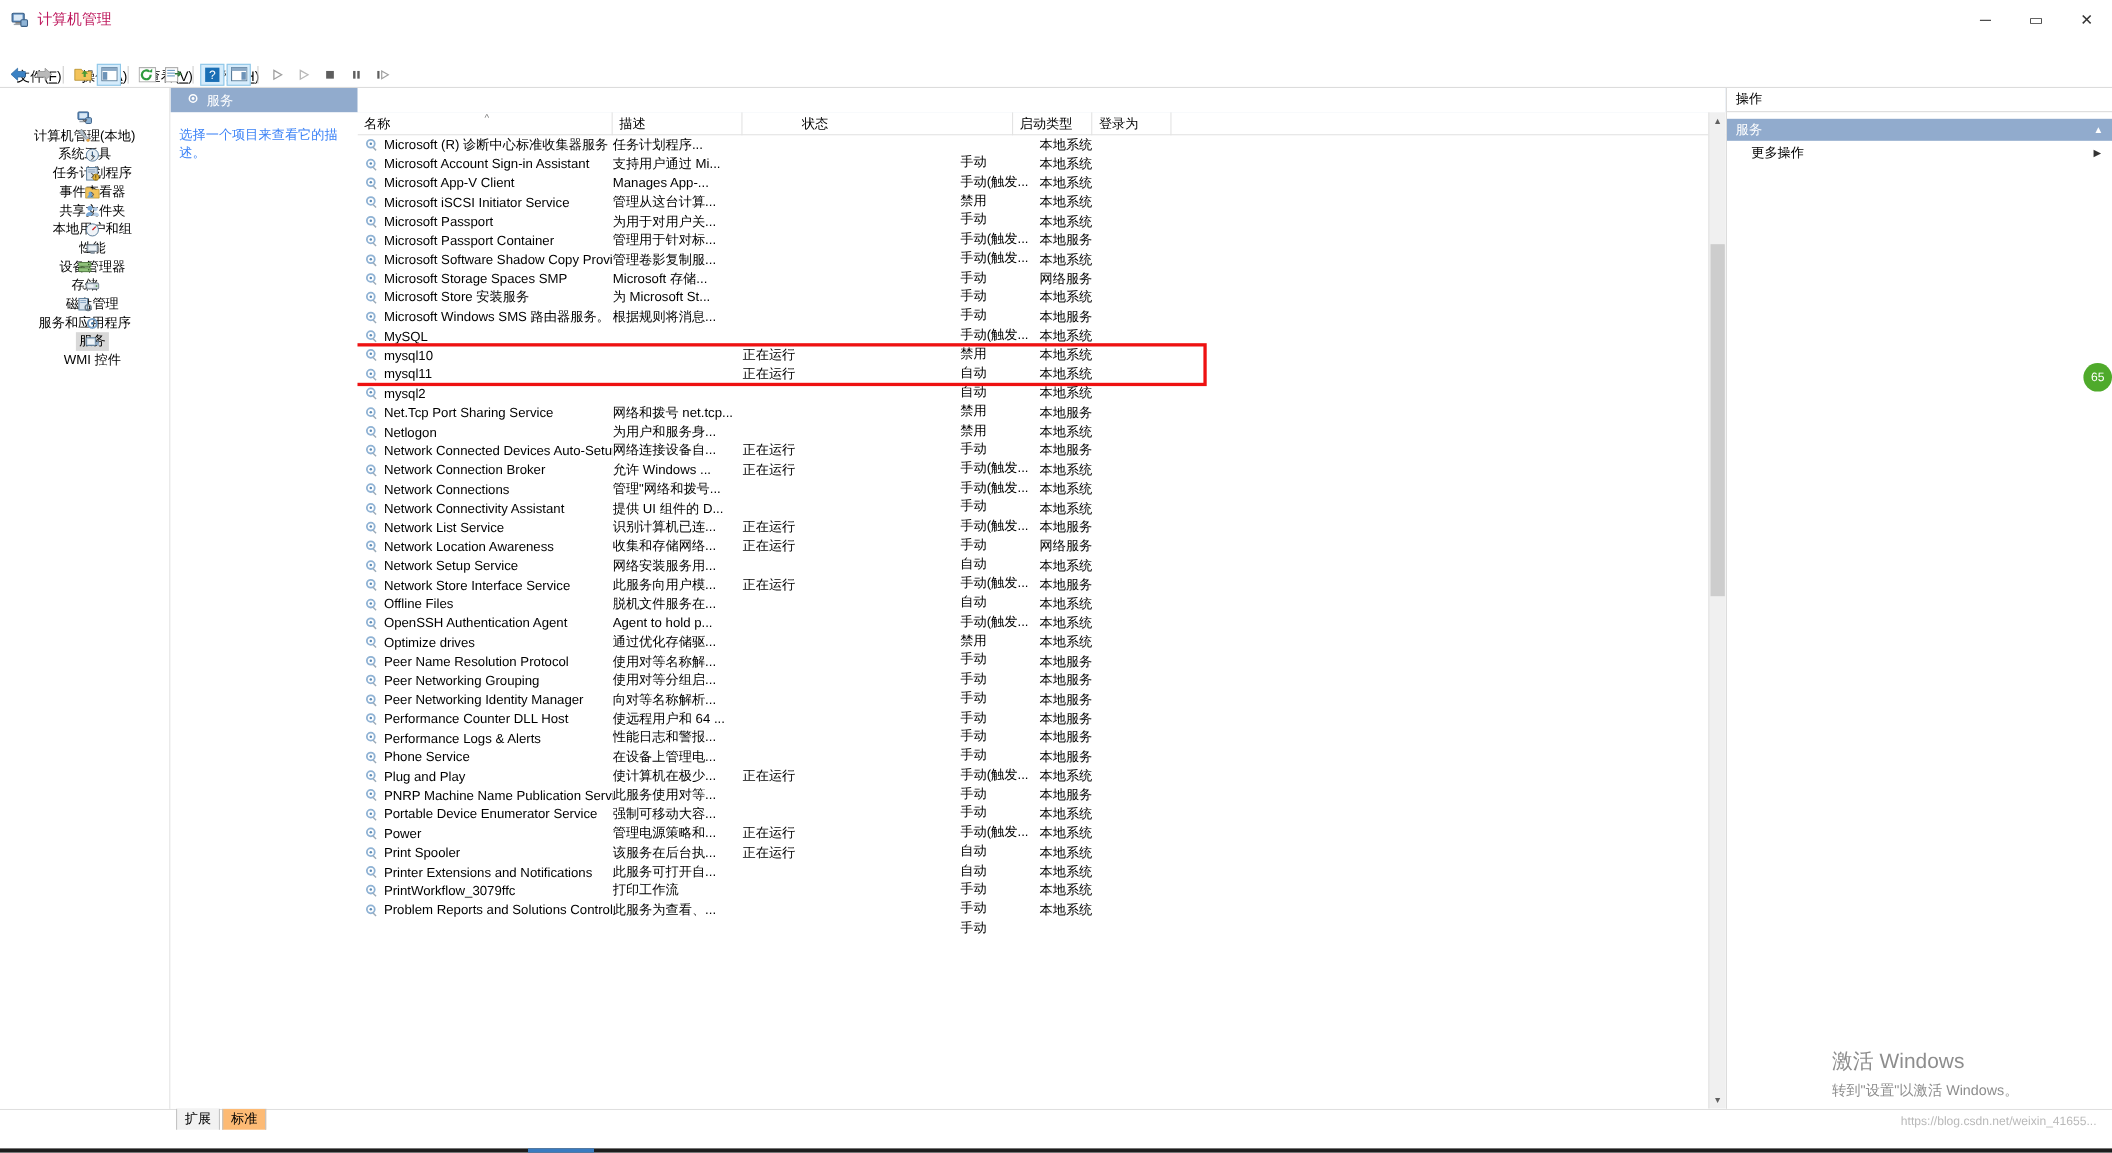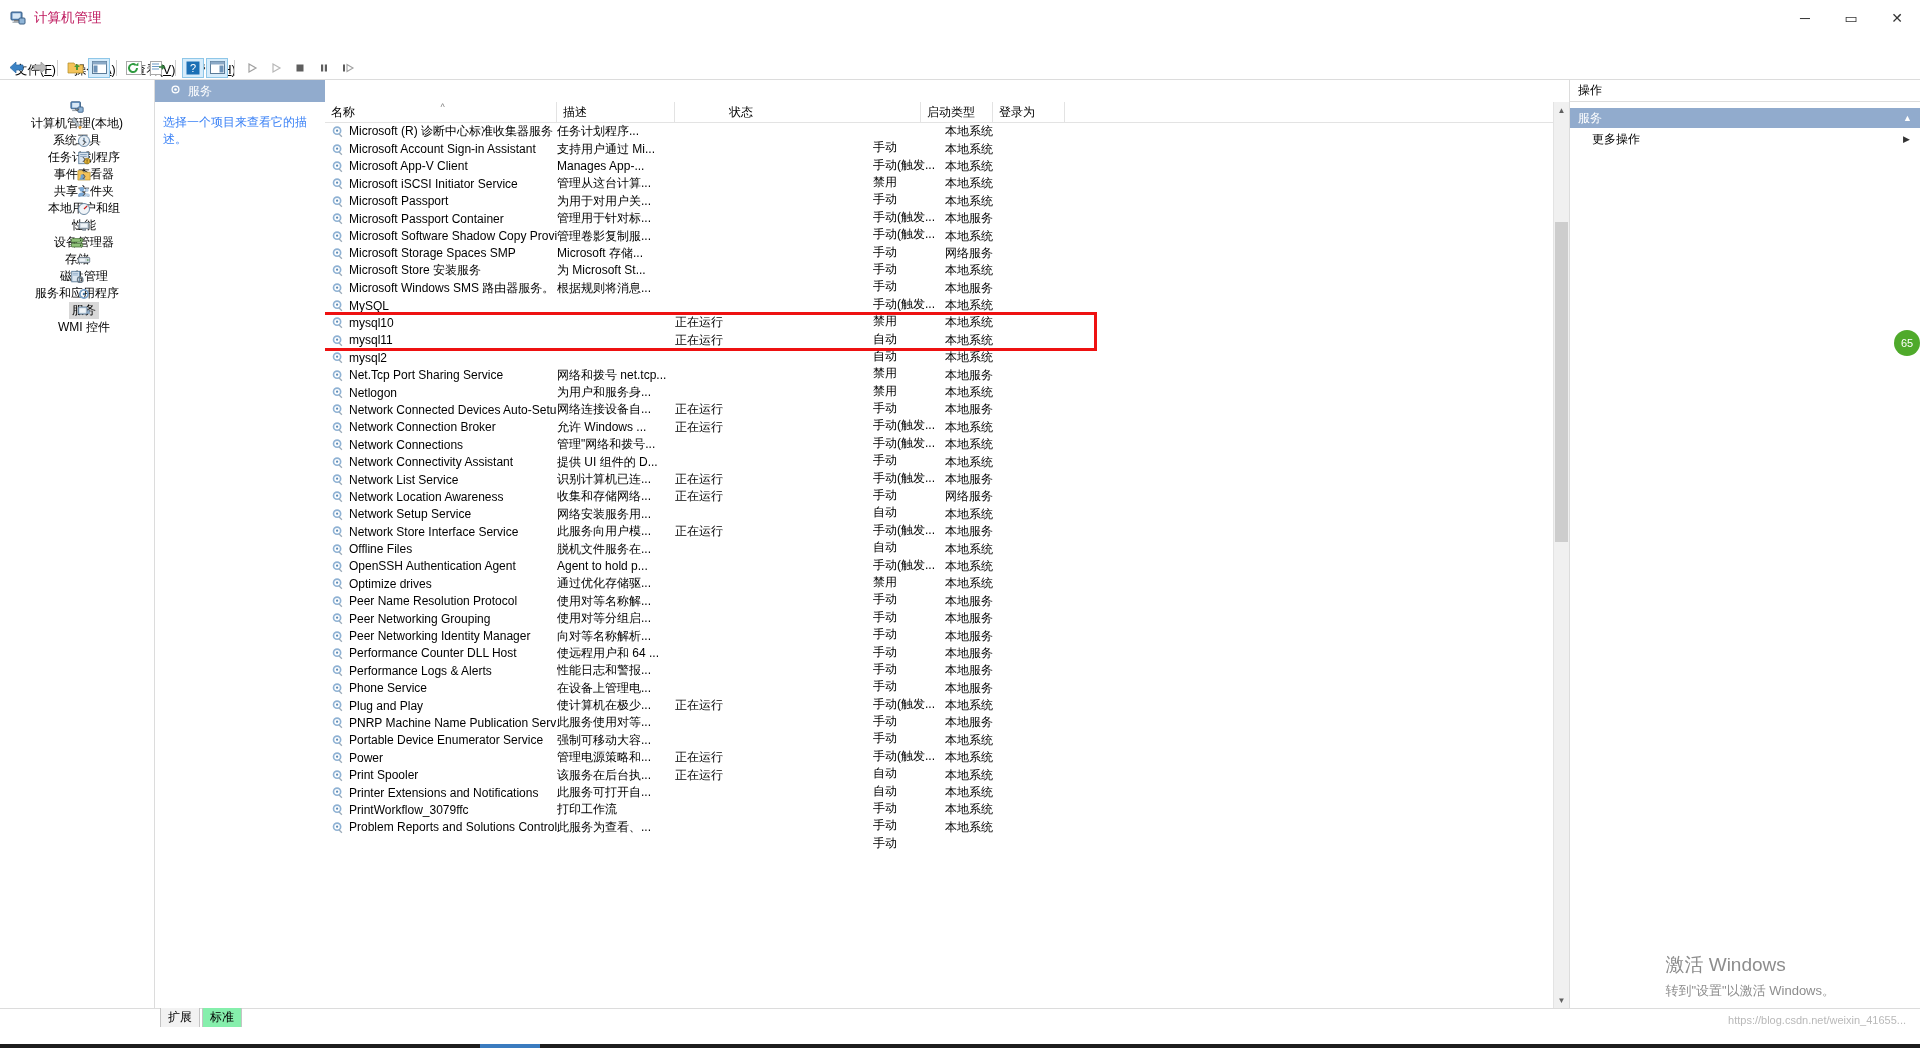--- a/index.html
+++ b/index.html
@@ -90,21 +90,21 @@
   
   .rhead { height:22px; background:#fff; display:flex; align-items:center; padding-left:8px; font-size:12px; border-bottom:1px solid #dcdcdc; }
   .rsection { height:20px; background:#91abcd; color:#fff; font-size:12px; display:flex; align-items:center; padding-left:8px; position:relative; margin-top:6px;}
   .rsection .caret { position:absolute; right:8px; font-size:9px; }
   .ritem { height:22px; display:flex; align-items:center; padding-left:22px; font-size:12px; position:relative; }
   .ritem .caret { position:absolute; right:10px; font-size:9px; color:#333; }
 
   
   #btabs { height:19px; display:flex; align-items:flex-end; padding-left:160px; background:#fff; border-top:1px solid #dcdcdc;}
   #btabs .bt { font-size:12px; padding:1px 7px; border:1px solid #c4c4c4; border-bottom:none; margin-right:2px; background:#f2f2f2; }
-  #btabs .bt.active { background:#86efac; }
+  #btabs .bt.active { background:#fdba74; }
 
   
   #bottomstrip { position:absolute; left:0; right:0; bottom:0; height:20px; background:#ffffff; }
   #taskline { position:absolute; left:0; right:0; bottom:0; height:4px; background:#1d1d1d; }
   #taskchunk { position:absolute; bottom:0; left:480px; width:60px; height:4px; background:#3a7bbf; }
 
   
   #watermark { position:absolute; right:85px; bottom:48px; color:#9a9a9a; text-align:left; z-index:20; }
   #watermark .wm1 { font-size:19px; color:#8d8d8d; }
   #watermark .wm2 { font-size:13px; color:#8d8d8d; margin-top:4px;}

